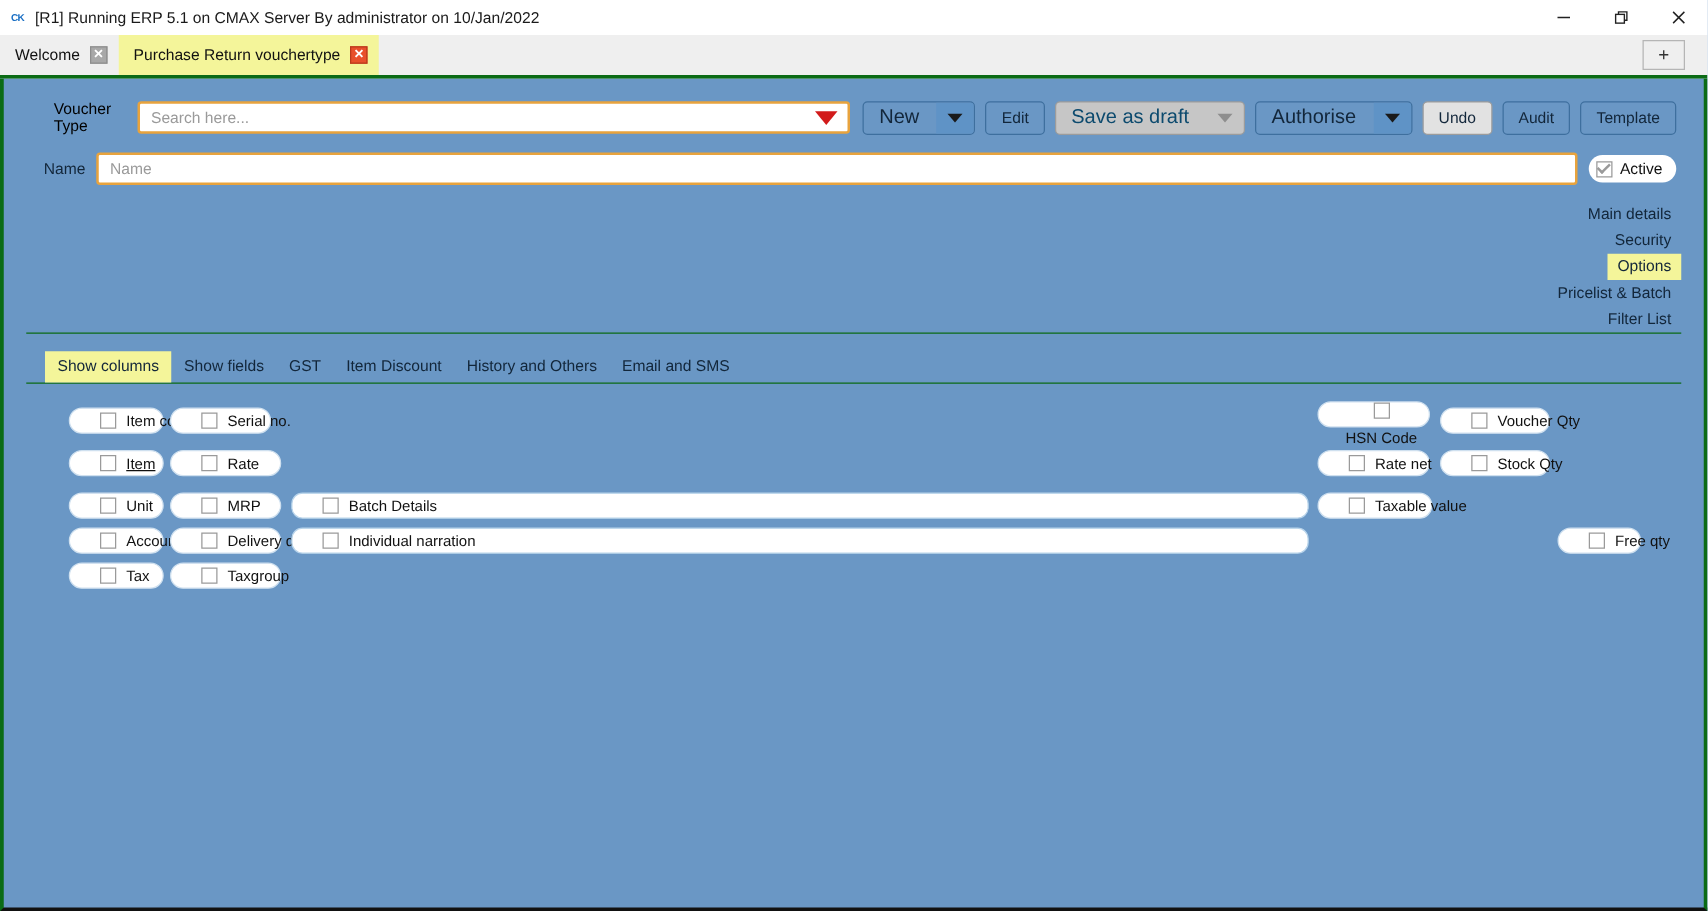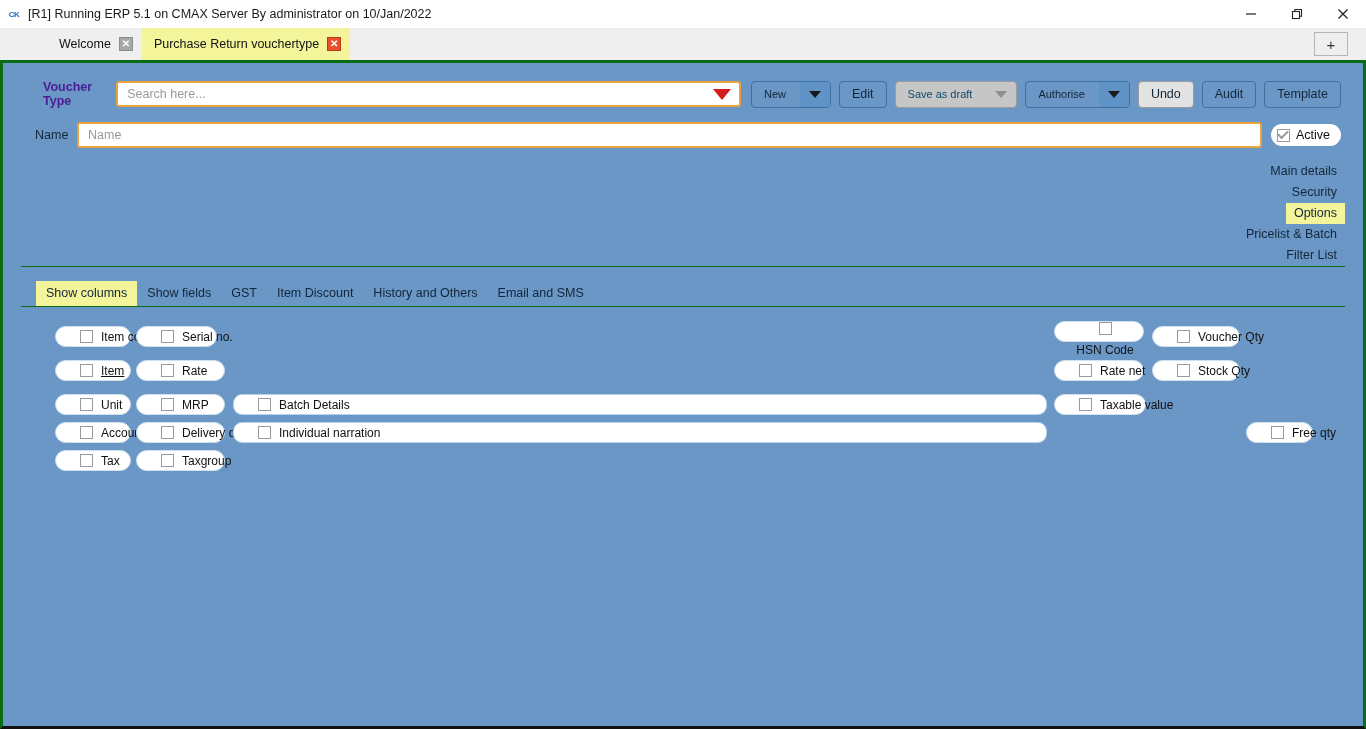--- a/index.html
+++ b/index.html
@@ -45,21 +45,20 @@
   }
   .win-btn svg { display: block; }
 
   
   .tabstrip {
     height: 32px;
     background: #efefef;
     display: flex;
     align-items: stretch;
     position: relative;
-    padding-left: 47px;
   }
   .doc-tab {
     display: flex; align-items: center;
     padding: 0 9px 0 12px;
     gap: 8px;
     font-size: 12.5px;
     color: #111;
     background: #efefef;
     white-space: nowrap;
   }
@@ -102,24 +101,23 @@
     overflow: hidden;
   }
 
   
   .row-voucher {
     display: flex; align-items: center;
     padding: 17px 22px 0 22px;
     gap: 0;
   }
   .lbl-voucher {
-    font-size: 12.5px; color: #4c1d95;
+    font-size: 12.5px; color: #000000;
     width: 100px;
     padding-left: 18px;
-    font-weight: bold;
   }
   .search-box {
     position: relative;
     width: 700px; height: 26px;
     background: #ffffff;
     border: 2px solid #e8a33d;
     border-radius: 3px;
     display: flex; align-items: center;
   }
   .search-box input {
@@ -157,21 +155,21 @@
   .tb-split {
     height: 27px;
     border: 1px solid #3e6f9e;
     border-radius: 4px;
     display: flex; align-items: stretch;
     overflow: hidden;
   }
   .tb-split .lbl {
     display: flex; align-items: center;
     padding: 0 14px 0 12px;
-    font-size: 11px; color: #12263a;
+    font-size: 16px; color: #12263a;
     white-space: nowrap;
   }
   .tb-split .arrow {
     width: 30px;
     background: #5f93c6;
     display: flex; align-items: center; justify-content: center;
   }
   .tb-split.disabled {
     background: #c6c6c6;
     border-color: #9c9c9c;

